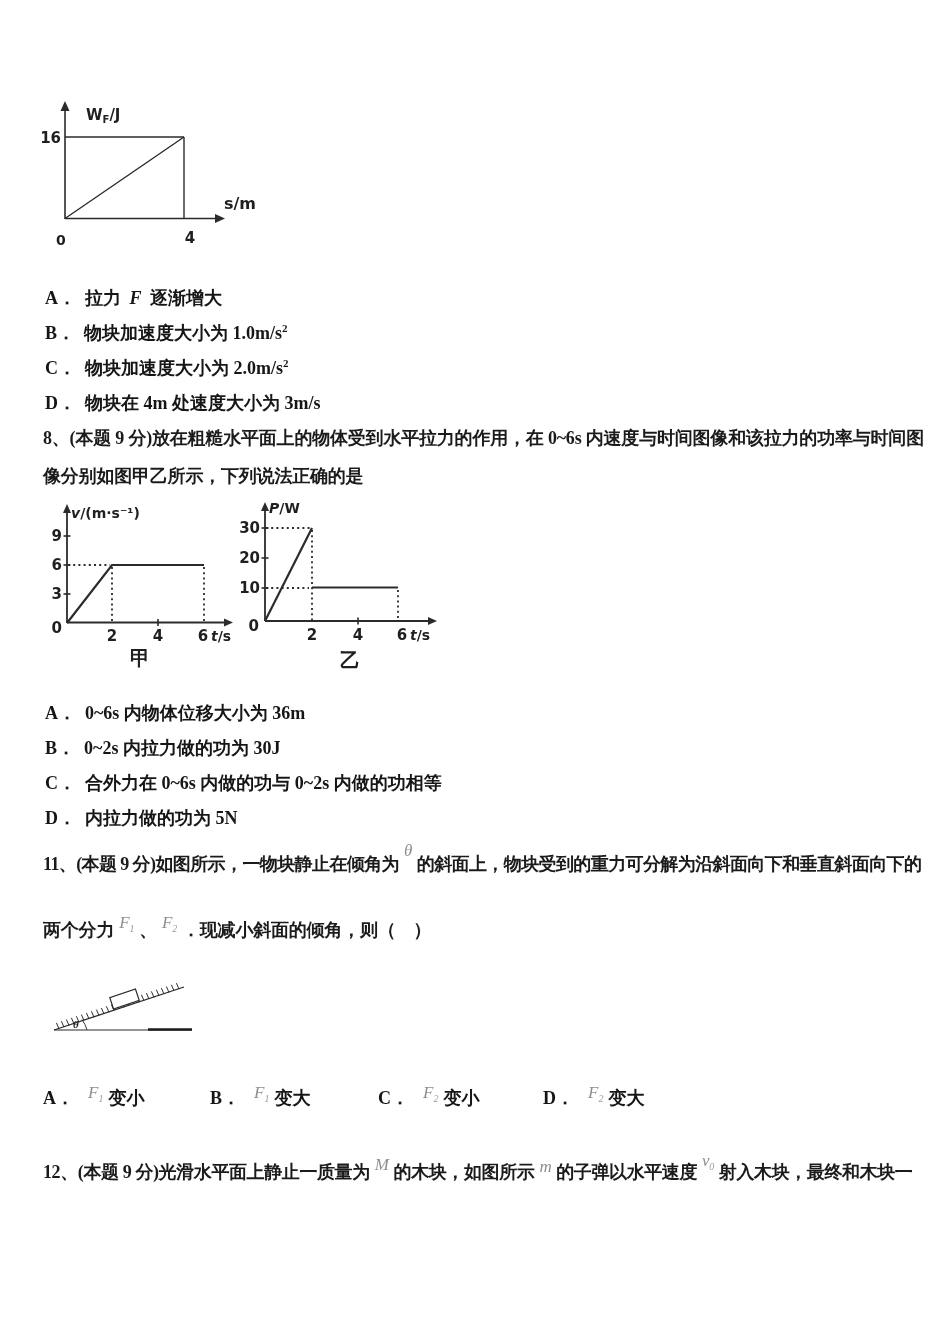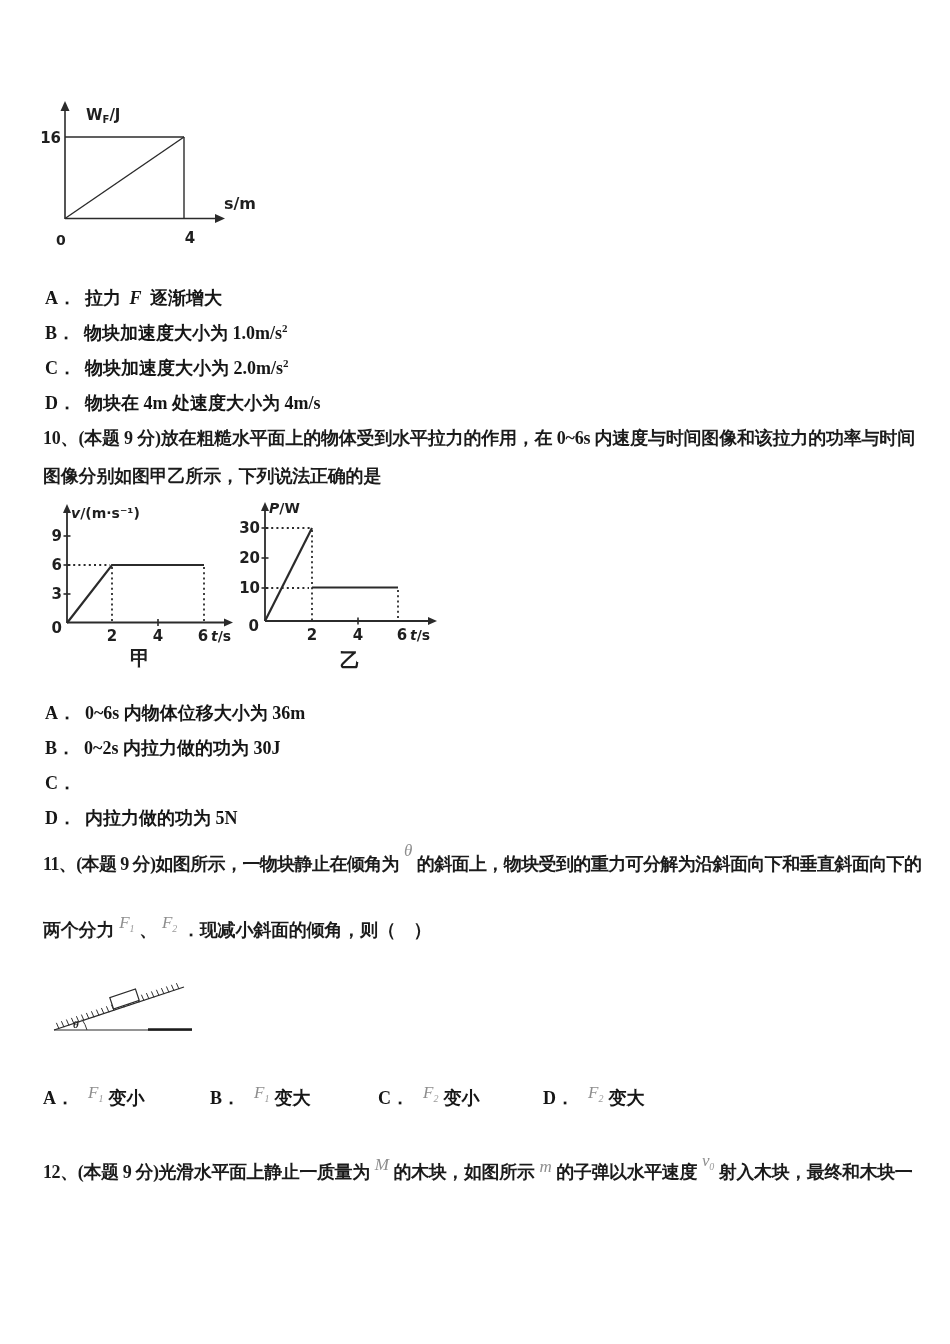--- a/index.html
+++ b/index.html
@@ -55,25 +55,25 @@
     <div class="opt-row">
       <span class="opt-label">B．</span>
       <span><span>物块加速度大小为 1.0m/s</span><sup class="sq">2</sup></span>
     </div>
     <div class="opt-row">
       <span class="opt-label">C．</span>
       <span><span>物块加速度大小为 2.0m/s</span><sup class="sq">2</sup></span>
     </div>
     <div class="opt-row">
       <span class="opt-label">D．</span>
-      <span>物块在 4m 处速度大小为 4m/s</span>
-    </div>
-  </div>
-
-  <div class="abs para" style="left:43px; top:419px; width:885px; line-height:38px;">10、(本题 9 分)放在粗糙水平面上的物体受到水平拉力的作用，在 0~6s 内速度与时间图像和该拉力的功率与时间图像分别如图甲乙所示，下列说法正确的是</div>
+      <span>物块在 4m 处速度大小为 3m/s</span>
+    </div>
+  </div>
+
+  <div class="abs para" style="left:43px; top:419px; width:885px; line-height:38px;">8、(本题 9 分)放在粗糙水平面上的物体受到水平拉力的作用，在 0~6s 内速度与时间图像和该拉力的功率与时间图像分别如图甲乙所示，下列说法正确的是</div>
 
   <svg class="abs" style="left:40px; top:497px;" width="410" height="180" viewBox="0 0 410 180">
 
     <g>
       <line class="g-stroke" x1="27" y1="126" x2="27" y2="13" stroke-width="1.8"></line>
       <polygon points="27,7 23,16 31,16" fill="#2b2b2b"></polygon>
       <line class="g-stroke" x1="27" y1="125.5" x2="186" y2="125.5" stroke-width="1.8"></line>
       <polygon points="193,125.5 184,121.5 184,129.5" fill="#2b2b2b"></polygon>
       <line class="g-stroke" x1="23.5" y1="39" x2="30.5" y2="39" stroke-width="1.6"></line>
       <line class="g-stroke" x1="23.5" y1="68" x2="30.5" y2="68" stroke-width="1.6"></line>
@@ -127,20 +127,21 @@
     <div class="opt-row">
       <span class="opt-label">A．</span>
       <span>0~6s 内物体位移大小为 36m</span>
     </div>
     <div class="opt-row">
       <span class="opt-label">B．</span>
       <span>0~2s 内拉力做的功为 30J</span>
     </div>
     <div class="opt-row">
       <span class="opt-label">C．</span>
+      <span>合外力在 0~6s 内做的功与 0~2s 内做的功相等</span>
     </div>
     <div class="opt-row">
       <span class="opt-label">D．</span>
       <span>内拉力做的功为 5N</span>
     </div>
   </div>
 
   <div class="abs para nowrap" style="left:43px; top:849px; line-height:30px; letter-spacing:-0.6px;text-align:right;">
     <span>11、(本题 9 分)如图所示，一物块静止在倾角为</span><span class="gmath raise-14">θ</span><span>的斜面上，物块受到的重力可分解为沿斜面向下和垂直斜面向下的</span>
   </div>

